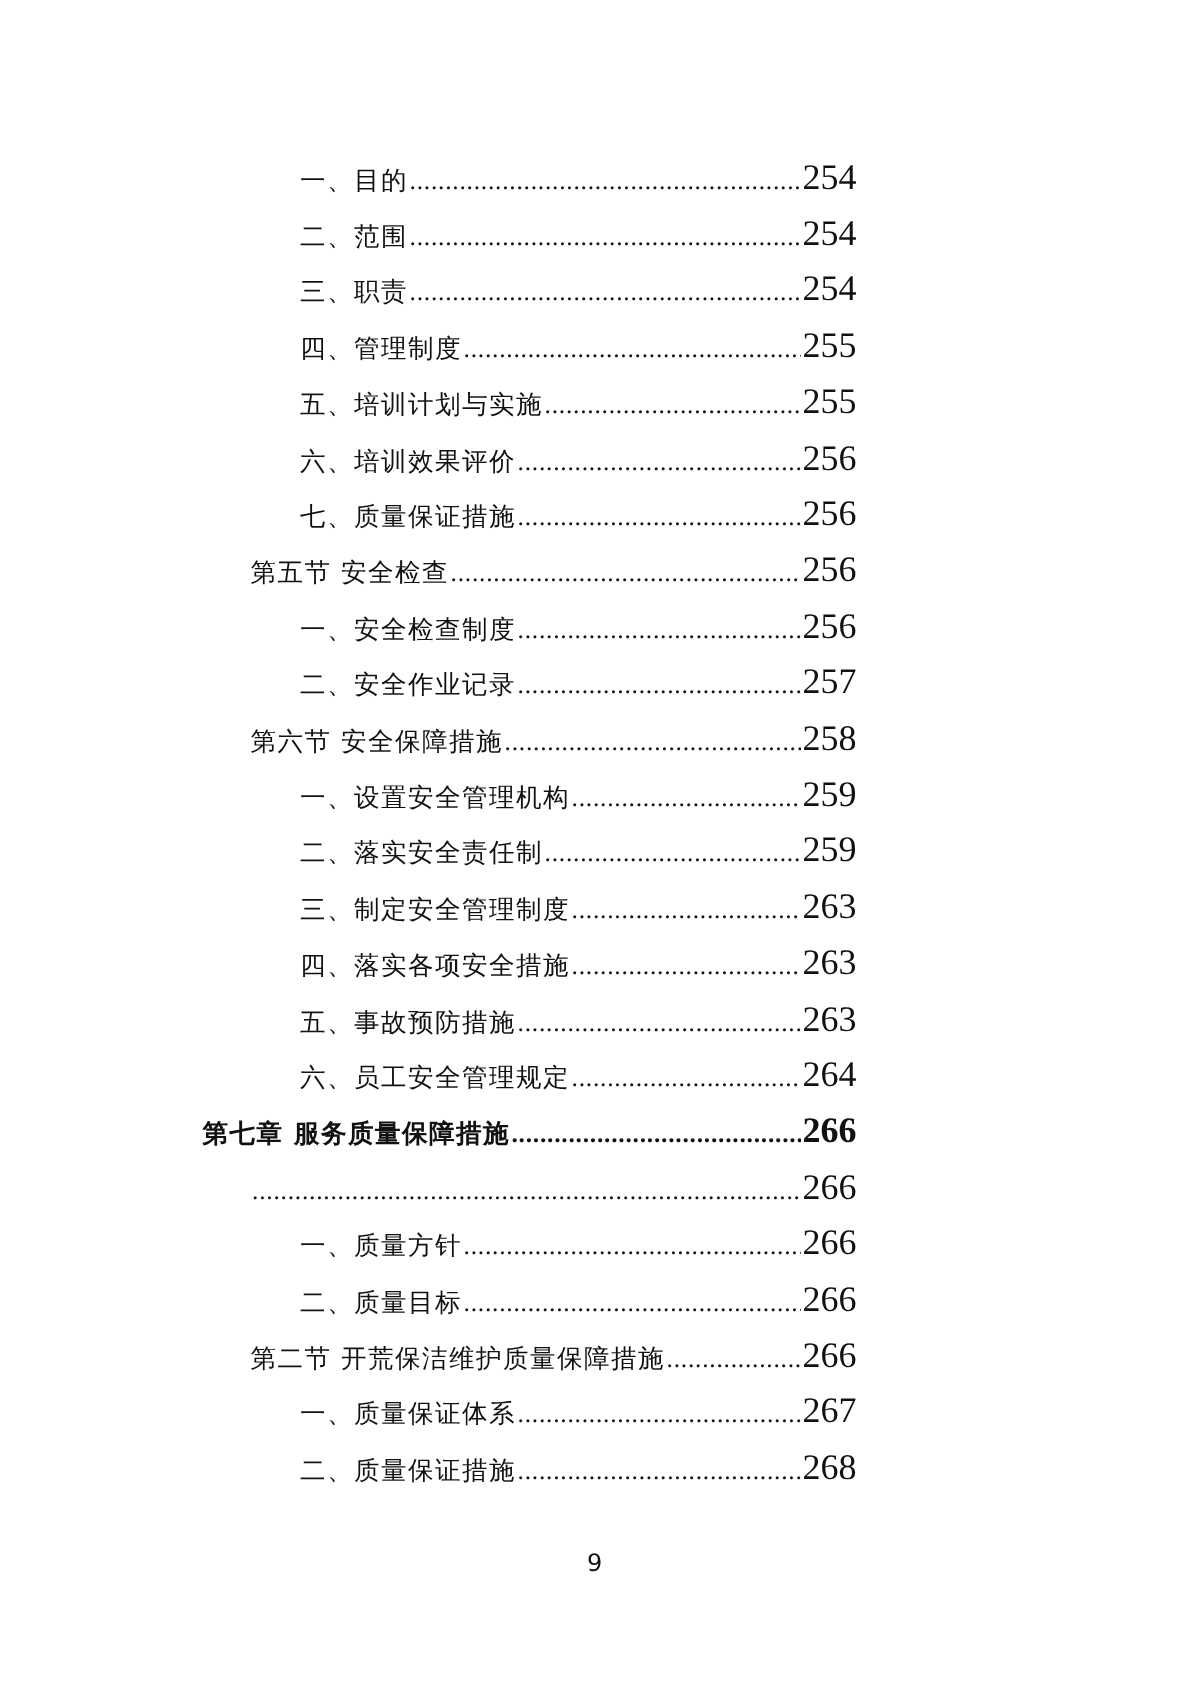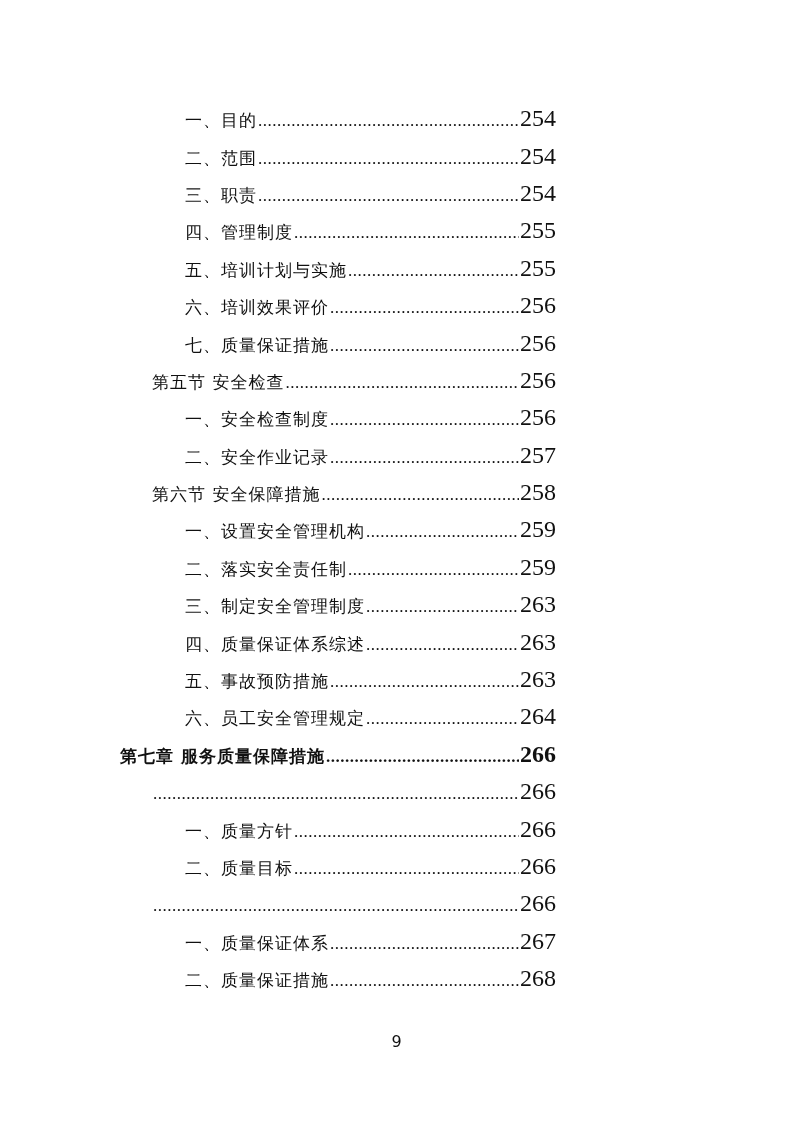--- a/index.html
+++ b/index.html
@@ -1,18 +1,18 @@
 <!DOCTYPE html>
 <html><head>
 <meta charset="utf-8">
 <style>
   html, body { margin: 0; padding: 0; background: #ffffff; }
   body { width: 793px; height: 1122px; position: relative; overflow: hidden;
          font-family: "DejaVu Serif", "Liberation Serif", serif; color: #111; }
-  .toc { position: absolute; left: 0; top: 101px; width: 676px; }
+  .toc { position: absolute; left: 15px; top: 101px; width: 676px; }
   .row { position: relative; height: 37.4px; display: flex; align-items: center;
          font-size: 17px; line-height: 20px; }
   .row .inner { position: absolute; right: 120px; display: flex; align-items: baseline; }
   .row.lv0 .inner { left: 120px; }
   .row.lv1 .inner { left: 152px; text-align: right; }
   .row.lv2 .inner { left: 185px; }
   .row.lv0 { font-weight: bold; }
   .title { white-space: nowrap; letter-spacing: 1px; }
   .leader { flex: 1; overflow: hidden; white-space: nowrap; margin: 0 1px;
             font-family: "Liberation Serif", serif; letter-spacing: 0.5px; }
@@ -118,21 +118,21 @@
     </div>
   <div class="row lv2">
       <div class="inner">
         <span class="title">三、制定安全管理制度</span>
         <span class="leader"></span>
         <span class="page">263</span>
       </div>
     </div>
   <div class="row lv2">
       <div class="inner">
-        <span class="title">四、质量保证体系综述</span>
+        <span class="title">四、落实各项安全措施</span>
         <span class="leader"></span>
         <span class="page">263</span>
       </div>
     </div>
   <div class="row lv2">
       <div class="inner">
         <span class="title">五、事故预防措施</span>
         <span class="leader"></span>
         <span class="page">263</span>
       </div>
@@ -166,20 +166,21 @@
     </div>
   <div class="row lv2">
       <div class="inner">
         <span class="title">二、质量目标</span>
         <span class="leader"></span>
         <span class="page">266</span>
       </div>
     </div>
   <div class="row lv1">
       <div class="inner">
+        <span class="title">第二节  开荒保洁维护质量保障措施</span>
         <span class="leader"></span>
         <span class="page">266</span>
       </div>
     </div>
   <div class="row lv2">
       <div class="inner">
         <span class="title">一、质量保证体系</span>
         <span class="leader"></span>
         <span class="page">267</span>
       </div>

